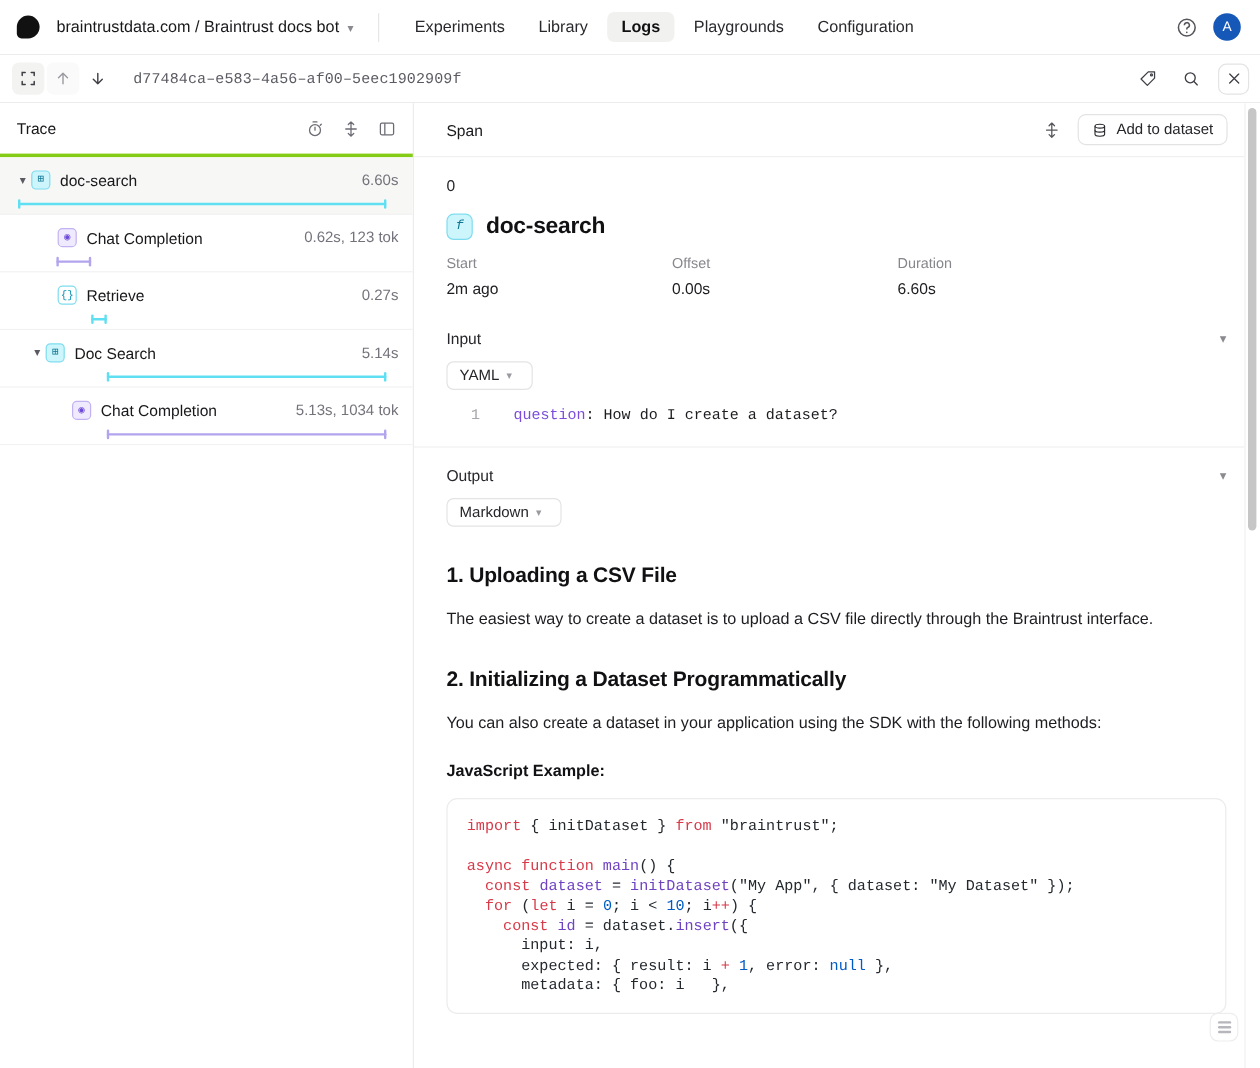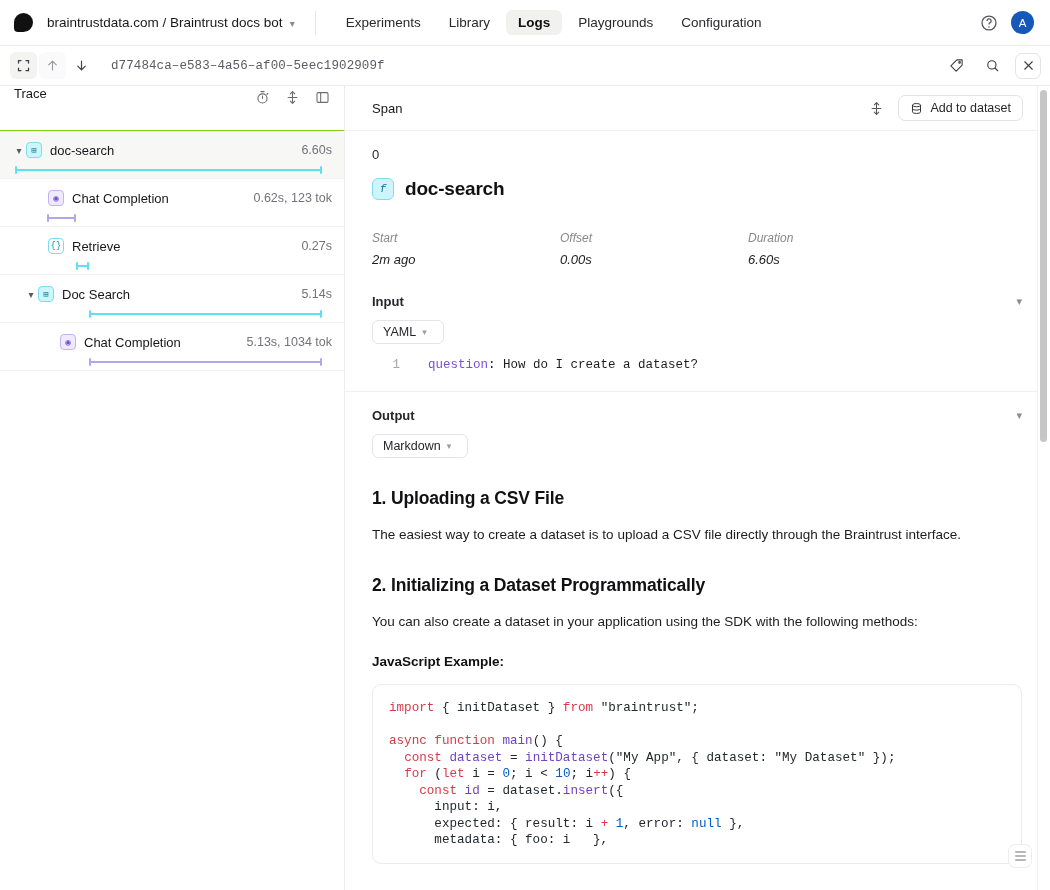--- a/index.html
+++ b/index.html
@@ -67,22 +67,22 @@
 
   
   .body { flex: 1 1 auto; display: flex; min-height: 0; }
 
   
   .trace-panel {
     width: 345px; flex: 0 0 345px; border-right: 1px solid #ececec;
     display: flex; flex-direction: column; min-height: 0; background: #fff;
   }
   .trace-head {
-    height: 45px; flex: 0 0 45px; display: flex; align-items: flex-start;
-    padding: 0 11px 0 14px; border-bottom: 1px solid #84cc16;
+    height: 45px; flex: 0 0 45px; display: flex; align-items: center;
+    padding: 0 11px 0 14px; border-bottom: 3px solid #84cc16;
   }
   .trace-head .title { font-size: 13px; color: #18181b; }
   .trace-head .tools { margin-left: auto; display: flex; align-items: center; gap: 8px; }
   .trace-head .tools .ibtn { width: 22px; height: 22px; color: #6b6b73; }
   .trace-head .tools .ibtn svg { width: 15px; height: 15px; }
 
   .tree { flex: 1 1 auto; overflow: hidden; }
   .trow {
     position: relative; border-bottom: 1px solid #f2f2f2; cursor: pointer;
     padding: 9px 12px 0 12px; height: 48px;
@@ -138,30 +138,30 @@
   .idx { font-size: 13px; color: #26262b; margin-top: 16px; }
   .span-title { display: flex; align-items: center; gap: 11px; margin-top: 16px; }
   .span-title .bigicon {
     width: 22px; height: 22px; border-radius: 6px; background: #cdf6fc;
     border: 1px solid #7fdcef; color: #0e7490; display: flex;
     align-items: center; justify-content: center; font-size: 11px;
     font-family: "Liberation Mono", monospace; font-style: italic;
   }
   .span-title .name { font-size: 19px; font-weight: 700; color: #111114; letter-spacing: -0.2px; }
 
-  .stats { display: flex; margin-top: 31px; font-style: italic; }
+  .stats { display: flex; margin-top: 12px; }
   .stat { width: 188px; }
   .stat .k { font-size: 12px; color: #86868d; margin-bottom: 7px; }
   .stat .v { font-size: 13px; color: #1d1d21; }
 
   .section-head {
     display: flex; align-items: center; margin-top: 27px;
     padding-bottom: 0; cursor: pointer;
   }
-  .section-head .st { font-size: 13px; color: #26262b; font-weight: bold; }
+  .section-head .st { font-size: 13px; color: #26262b; }
   .section-head .chev { margin-left: auto; color: #8a8a90; font-size: 11px; }
   .divider { height: 1px; background: #f0f0f0; margin: 16px -28px 0 -27px; }
 
   .fmt-select {
     display: inline-flex; align-items: center; gap: 6px; margin-top: 11px;
     border: 1px solid #e4e4e4; border-radius: 6px; background: #fff;
     padding: 4px 16px 4px 10px; font-size: 12.5px; color: #26262b; cursor: pointer;
     font-family: inherit;
   }
   .fmt-select .chev { color: #9a9aa0; font-size: 9px; }

